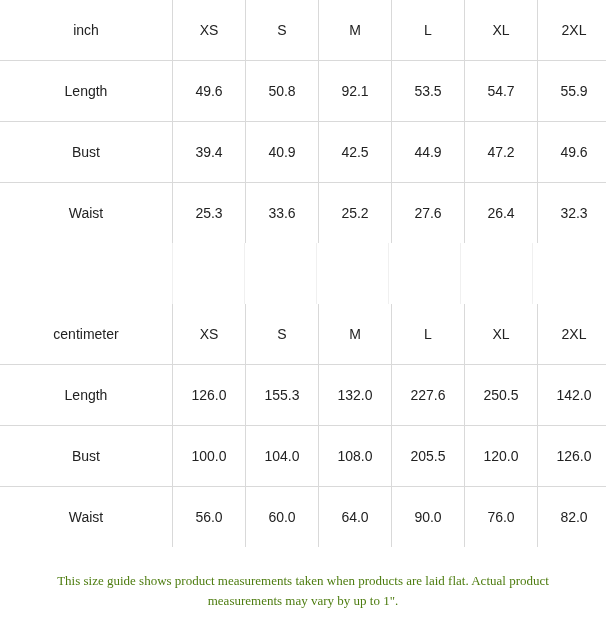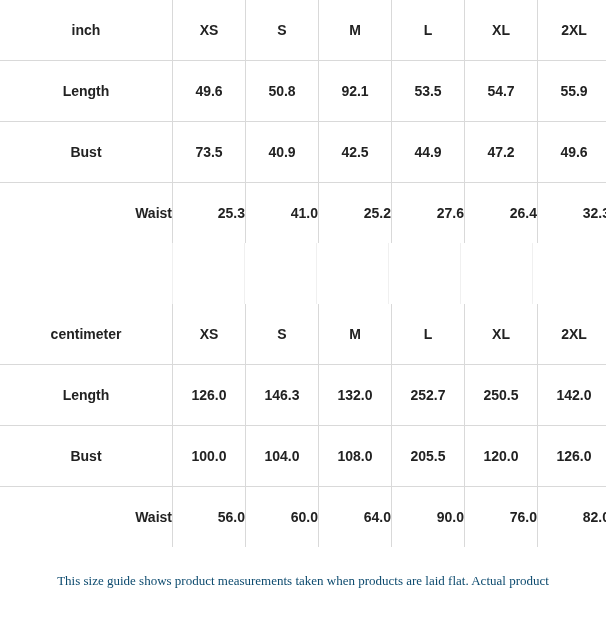--- a/index.html
+++ b/index.html
@@ -24,38 +24,37 @@
     width: 606px;
     border-collapse: collapse;
     table-layout: fixed;
     background: #ffffff;
   }
   table.size-table td {
     border: 1px solid #d9d9d9;
     text-align: center;
     vertical-align: middle;
     font-size: 14px;
-    font-weight: 700;
+    font-weight: 400;
     color: #222222;
     height: 60px;
     padding: 0;
   }
   
   table.size-table tr td:first-child {
     border-left: none;
   }
   table.size-table tr td:last-child {
     border-right: none;
   }
   table.size-table tr:first-child td {
     border-top: none;
   }
   table.size-table tr:last-child td {
     border-bottom: none;
-    text-align: right;
   }
   .unit-cell {
     width: 172px;
   }
   .size-cell {
     width: 72px;
   }
   .header-row td {
     font-weight: 400;
   }
@@ -77,21 +76,21 @@
     width: 1px;
     background: #f0f0f0;
   }
   .note {
     width: 606px;
     box-sizing: border-box;
     padding: 24px 40px 0 40px;
     font-family: "Liberation Serif", serif;
     font-size: 13px;
     line-height: 20px;
-    color: #0c4a6e;
+    color: #4d7c0f;
     text-align: center;
   }
 </style>
 </head>
 <body>
 
 <div class="page">
 
   <table class="size-table">
     <tbody>
@@ -108,31 +107,31 @@
       <td class="unit-cell row-label">Length</td>
       <td class="size-cell">49.6</td>
       <td class="size-cell">50.8</td>
       <td class="size-cell">92.1</td>
       <td class="size-cell">53.5</td>
       <td class="size-cell">54.7</td>
       <td class="size-cell">55.9</td>
     </tr>
     <tr>
       <td class="unit-cell row-label">Bust</td>
-      <td class="size-cell">73.5</td>
+      <td class="size-cell">39.4</td>
       <td class="size-cell">40.9</td>
       <td class="size-cell">42.5</td>
       <td class="size-cell">44.9</td>
       <td class="size-cell">47.2</td>
       <td class="size-cell">49.6</td>
     </tr>
     <tr>
       <td class="unit-cell row-label">Waist</td>
       <td class="size-cell">25.3</td>
-      <td class="size-cell">41.0</td>
+      <td class="size-cell">33.6</td>
       <td class="size-cell">25.2</td>
       <td class="size-cell">27.6</td>
       <td class="size-cell">26.4</td>
       <td class="size-cell">32.3</td>
     </tr>
   </tbody>
     </table>
 
   <div class="spacer">
     <div class="vline" style="left:172px;"></div>
@@ -150,23 +149,23 @@
       <td class="size-cell">XS</td>
       <td class="size-cell">S</td>
       <td class="size-cell">M</td>
       <td class="size-cell">L</td>
       <td class="size-cell">XL</td>
       <td class="size-cell">2XL</td>
     </tr>
     <tr>
       <td class="unit-cell row-label">Length</td>
       <td class="size-cell">126.0</td>
-      <td class="size-cell">146.3</td>
+      <td class="size-cell">155.3</td>
       <td class="size-cell">132.0</td>
-      <td class="size-cell">252.7</td>
+      <td class="size-cell">227.6</td>
       <td class="size-cell">250.5</td>
       <td class="size-cell">142.0</td>
     </tr>
     <tr>
       <td class="unit-cell row-label">Bust</td>
       <td class="size-cell">100.0</td>
       <td class="size-cell">104.0</td>
       <td class="size-cell">108.0</td>
       <td class="size-cell">205.5</td>
       <td class="size-cell">120.0</td>
@@ -179,15 +178,16 @@
       <td class="size-cell">64.0</td>
       <td class="size-cell">90.0</td>
       <td class="size-cell">76.0</td>
       <td class="size-cell">82.0</td>
     </tr>
   </tbody>
     </table>
 
   <div class="note">
     <div>This size guide shows product measurements taken when products are laid flat. Actual product</div>
+    <div>measurements may vary by up to 1".</div>
   </div>
 
 </div>
 
 </body></html>

